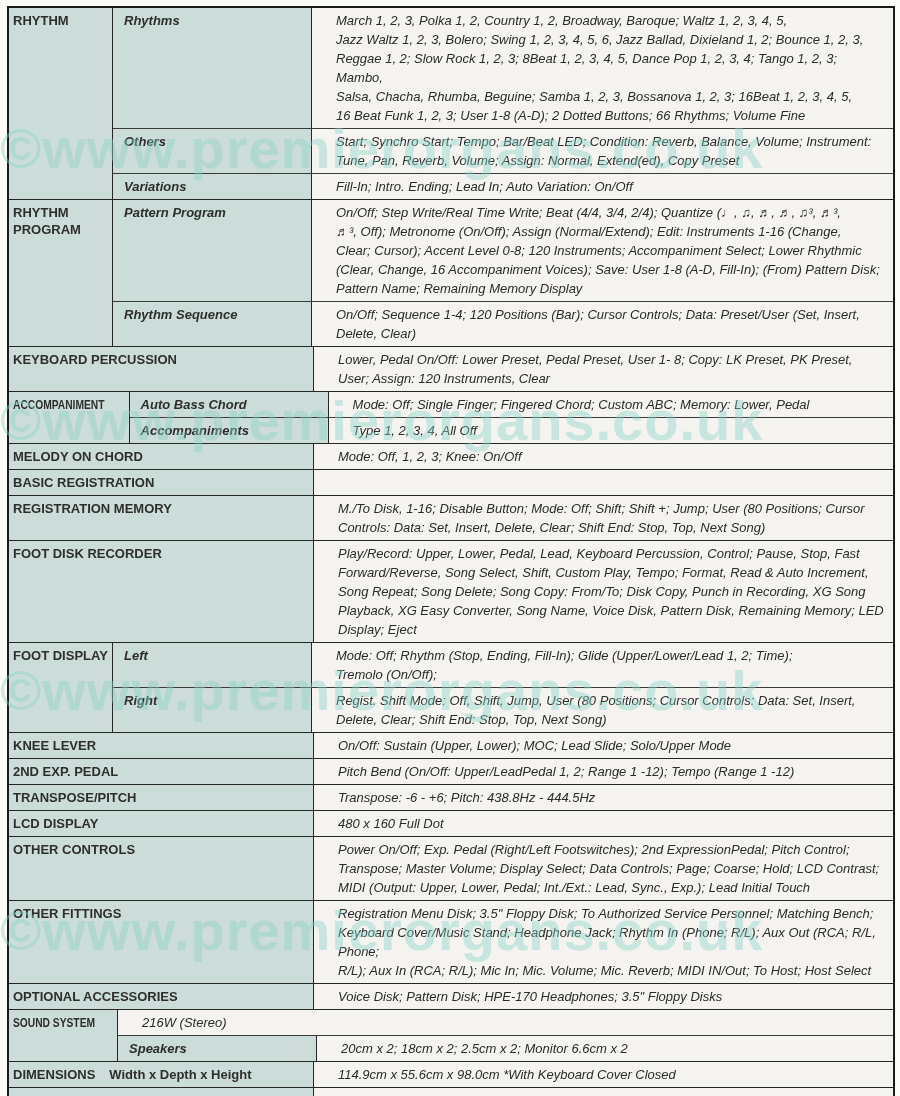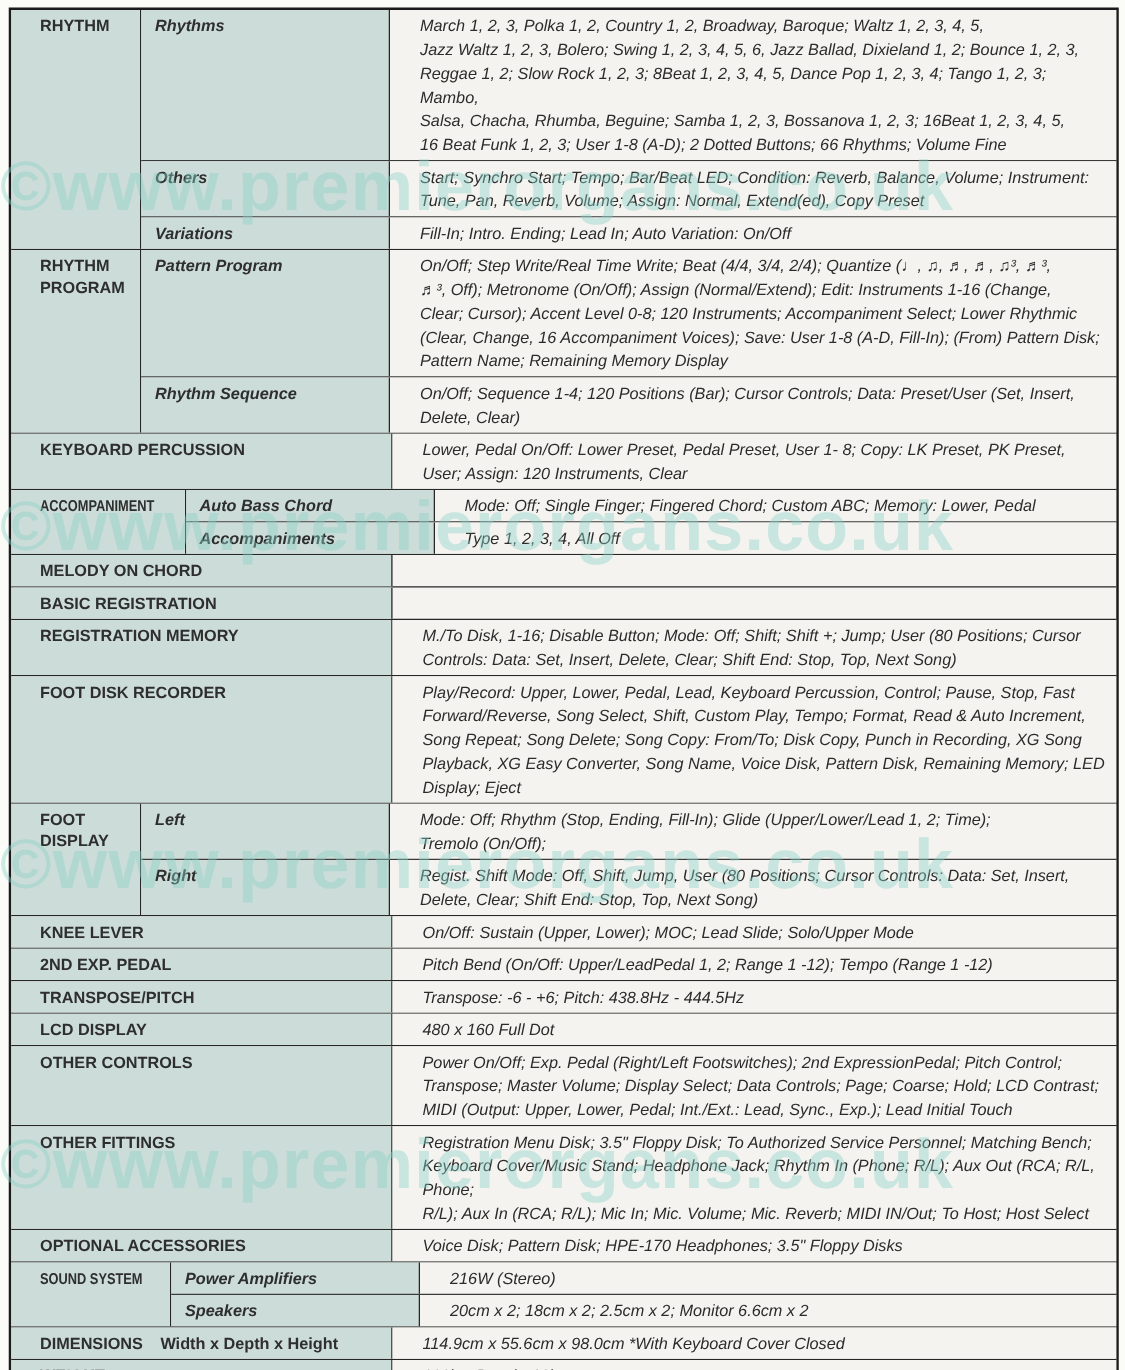--- a/index.html
+++ b/index.html
@@ -12,21 +12,21 @@
   #spec-table{
     position:absolute;left:7px;top:6px;width:884px;
     border:2.2px solid #1b1b1b;
     background:#f4f3ef;
   }
   .group{display:flex;border-top:1.6px solid #262626;}
   .group:first-child{border-top:none;}
   .label-cell{
     flex:0 0 104px;border-right:1.5px solid #262626;
     background:#ccdcd8;
-    padding:4px 4px 4px 23px;box-sizing:border-box;
+    padding:4px 4px 4px 4px;box-sizing:border-box;
     font-weight:bold;font-size:13px;line-height:17px;color:#2e2e2e;
   }
   .label-cell.merged{flex:0 0 305px;}
   .label-cell.narrow .glabel{display:inline-block;transform:scaleX(0.82);transform-origin:0 50%;white-space:nowrap;font-size:12.5px;}
   .label2{display:inline-block;margin-left:14px;}
   .rows{flex:1 1 auto;display:flex;flex-direction:column;min-width:0;font-style:italic;}
   .row{display:flex;border-top:1.1px solid #3a3a3a;flex:1 0 auto;}
   .row:first-child{border-top:none;}
   .sub-cell{
     flex:0 0 199px;border-right:1.5px solid #262626;
@@ -116,20 +116,25 @@
           <div class="detail-cell">Mode: Off; Single Finger; Fingered Chord; Custom ABC; Memory: Lower, Pedal</div>
         </div>
         <div class="row">
           <div class="sub-cell">Accompaniments</div>
           <div class="detail-cell">Type 1, 2, 3, 4, All Off</div>
         </div>
       </div>
     </div>
     <div class="group">
       <div class="label-cell merged"><span class="glabel">MELODY ON CHORD</span></div>
+      <div class="rows">
+        <div class="row">
+          <div class="detail-cell">Mode: Off, 1, 2, 3; Knee: On/Off</div>
+        </div>
+      </div>
     </div>
     <div class="group">
       <div class="label-cell merged"><span class="glabel">BASIC REGISTRATION</span></div>
     </div>
     <div class="group">
       <div class="label-cell merged"><span class="glabel">REGISTRATION MEMORY</span></div>
       <div class="rows">
         <div class="row">
           <div class="detail-cell">M./To Disk, 1-16; Disable Button; Mode: Off; Shift; Shift +; Jump; User (80 Positions; Cursor
 Controls: Data: Set, Insert, Delete, Clear; Shift End: Stop, Top, Next Song)</div>
@@ -220,21 +225,20 @@
       <div class="rows">
         <div class="row">
           <div class="detail-cell">Voice Disk; Pattern Disk; HPE-170 Headphones; 3.5" Floppy Disks</div>
         </div>
       </div>
     </div>
     <div class="group">
       <div class="label-cell narrow"><span class="glabel">SOUND SYSTEM</span></div>
       <div class="rows">
         <div class="row">
-          <div class="sub-cell">Power Amplifiers</div>
           <div class="detail-cell">216W (Stereo)</div>
         </div>
         <div class="row">
           <div class="sub-cell">Speakers</div>
           <div class="detail-cell">20cm x 2; 18cm x 2; 2.5cm x 2; Monitor 6.6cm x 2</div>
         </div>
       </div>
     </div>
     <div class="group">
       <div class="label-cell merged"><span class="glabel">DIMENSIONS</span><span class="label2">Width x Depth x Height</span></div>

